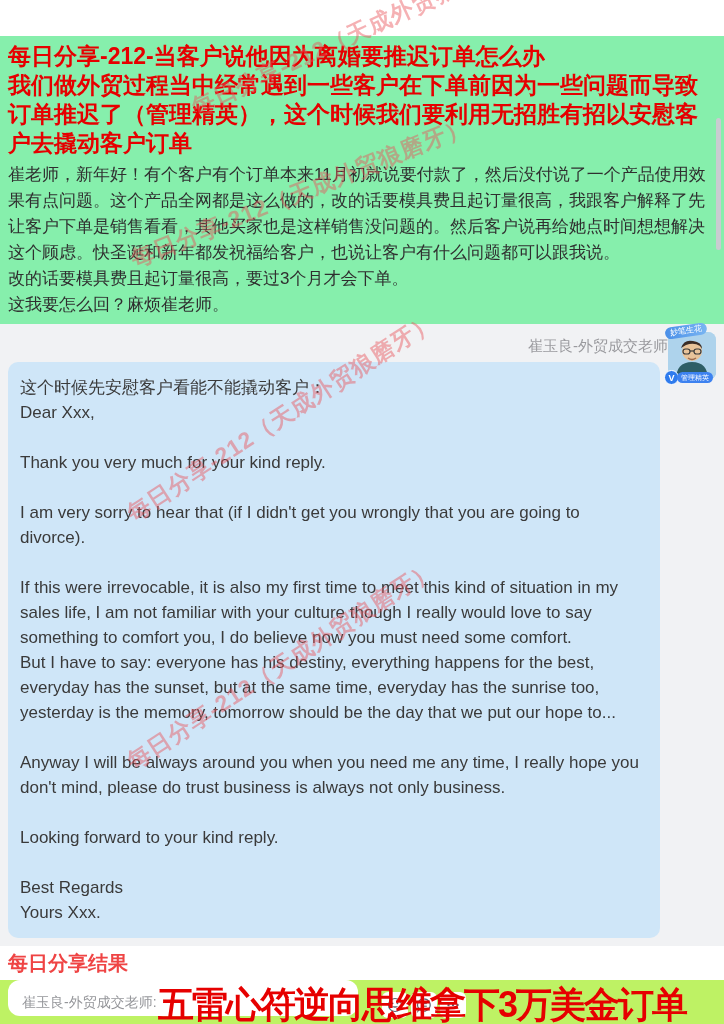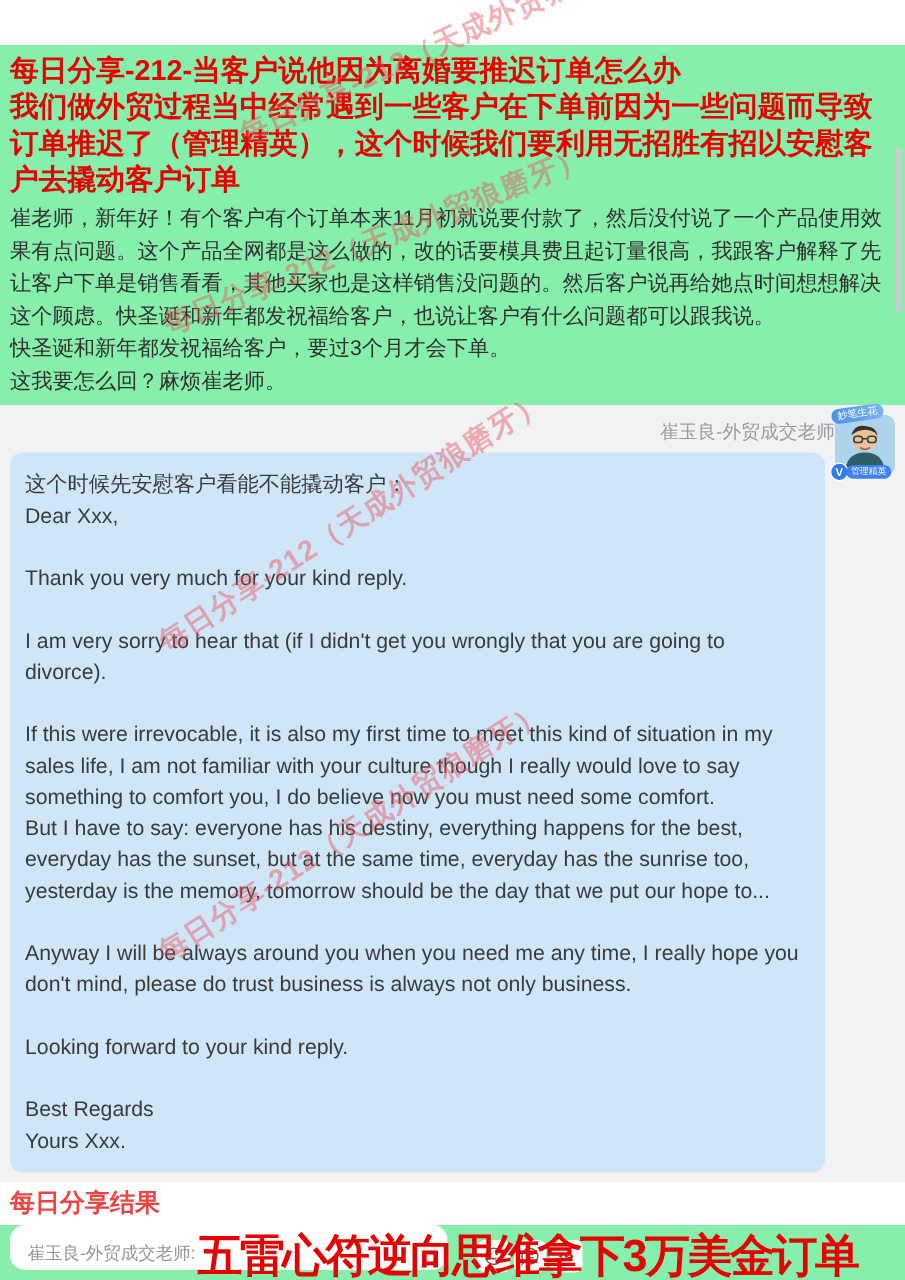--- a/index.html
+++ b/index.html
@@ -27,21 +27,21 @@
            display:flex;align-items:center;justify-content:center;border:1px solid #fff;}
   .vpill{background:#3d82f0;color:#fff;font-size:7px;line-height:9px;padding:1px 4px;border-radius:6px;margin-left:-2px;}
   .bubble{margin-right:56px;background:#cfe6f8;border-radius:10px;padding:13px 12px;color:#3a3a3a;
           font-size:17px;line-height:25px;}
   .bubble .body{white-space:pre-line;}
 
   
   .result-head{background:#fff;color:#ef4444;font-weight:bold;font-size:20px;line-height:26px;padding:4px 8px;}
 
   
-  .result{background:#86efac;position:relative;flex:1;}
+  .result{background:#bef264;position:relative;flex:1;}
   .card{position:absolute;left:8px;top:0;width:350px;bottom:8px;background:#fff;border-radius:12px;
         display:flex;flex-direction:column;overflow:hidden;}
   .quote{color:#95969a;font-size:14px;line-height:21px;padding:12px 14px 10px 14px;}
   .quote div{white-space:nowrap;overflow:hidden;}
   .icon-row{position:absolute;left:382px;bottom:6px;display:flex;gap:3px;}
   .icon-btn{width:26px;height:26px;background:#fff;border-radius:6px;display:flex;align-items:center;justify-content:center;}
 
   .overlay-red{position:absolute;left:158px;top:1px;z-index:40;color:#e60000;font-weight:bold;
                font-size:36px;letter-spacing:-2px;white-space:nowrap;}
 
@@ -65,21 +65,21 @@
 
   <div class="scrollbar"></div>
 
   <div class="head">
     <div class="title">
       <div>每日分享-212-当客户说他因为离婚要推迟订单怎么办</div>
       <div>我们做外贸过程当中经常遇到一些客户在下单前因为一些问题而导致订单推迟了（管理精英），这个时候我们要利用无招胜有招以安慰客户去撬动客户订单</div>
     </div>
     <div class="question">
       <p>崔老师，新年好！有个客户有个订单本来11月初就说要付款了，然后没付说了一个产品使用效果有点问题。这个产品全网都是这么做的，改的话要模具费且起订量很高，我跟客户解释了先让客户下单是销售看看，其他买家也是这样销售没问题的。然后客户说再给她点时间想想解决这个顾虑。快圣诞和新年都发祝福给客户，也说让客户有什么问题都可以跟我说。</p>
-      <p>快圣诞和新年都发祝福给客户，要过3个月才会下单。</p>
+      <p>改的话要模具费且起订量很高，要过3个月才会下单。</p>
       <p>这我要怎么回？麻烦崔老师。</p>
     </div>
   </div>
 
   <div class="chat">
     <div class="teacher-row">崔玉良-外贸成交老师</div>
 
     <div class="avatar">
       <svg width="48" height="48" viewBox="0 0 48 48">
         <rect x="0" y="0" width="48" height="48" rx="8" fill="#aed3ec"></rect>

